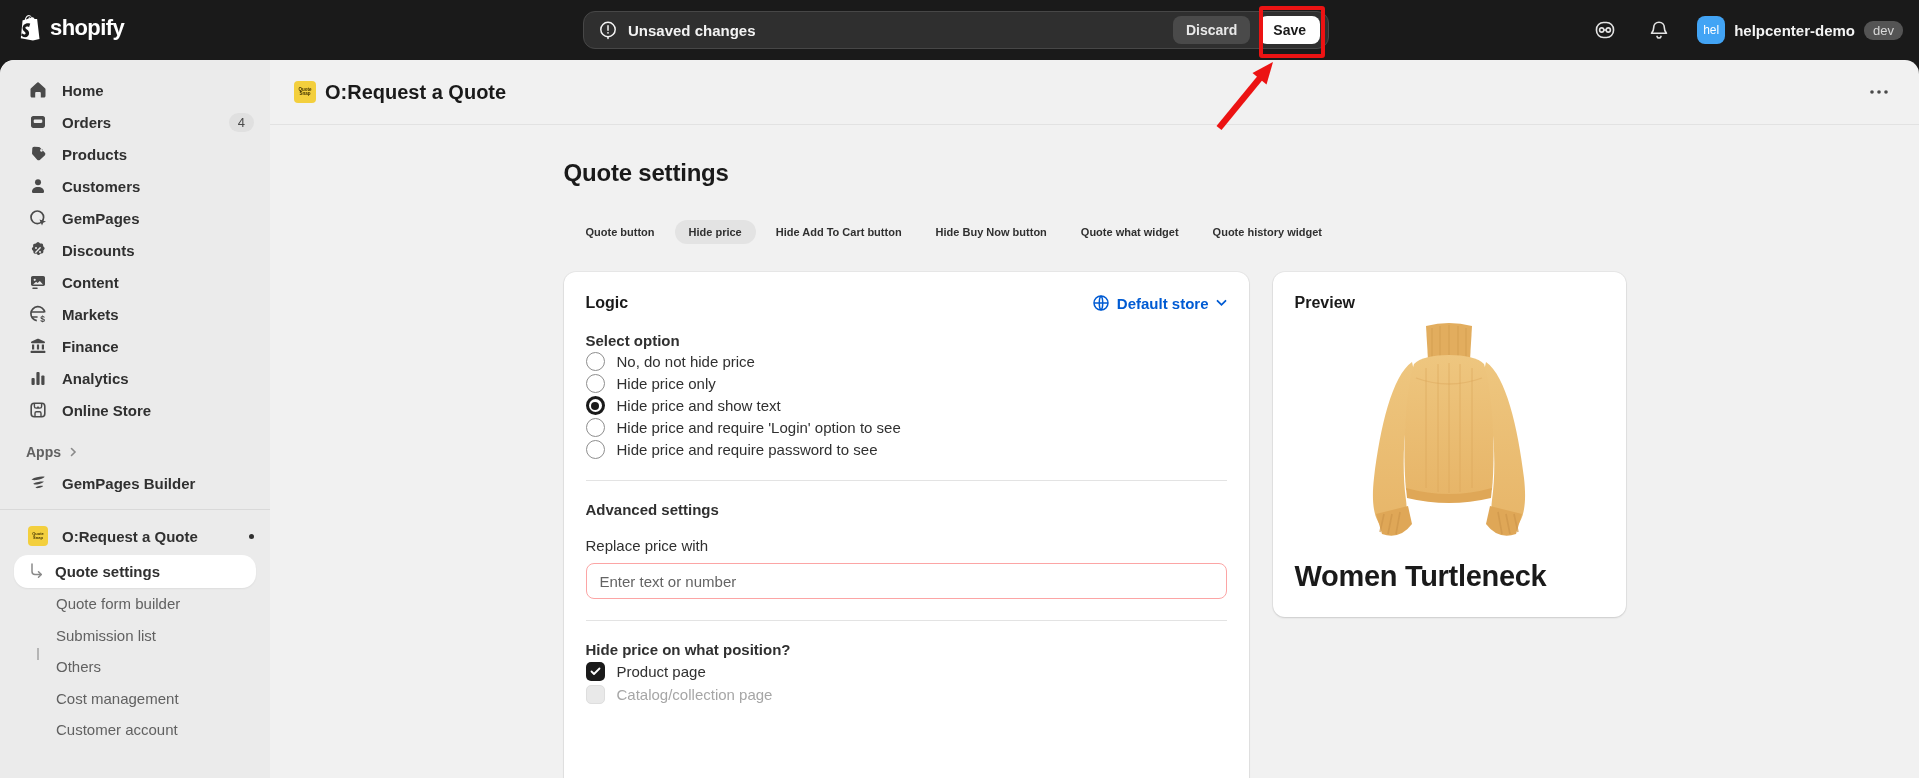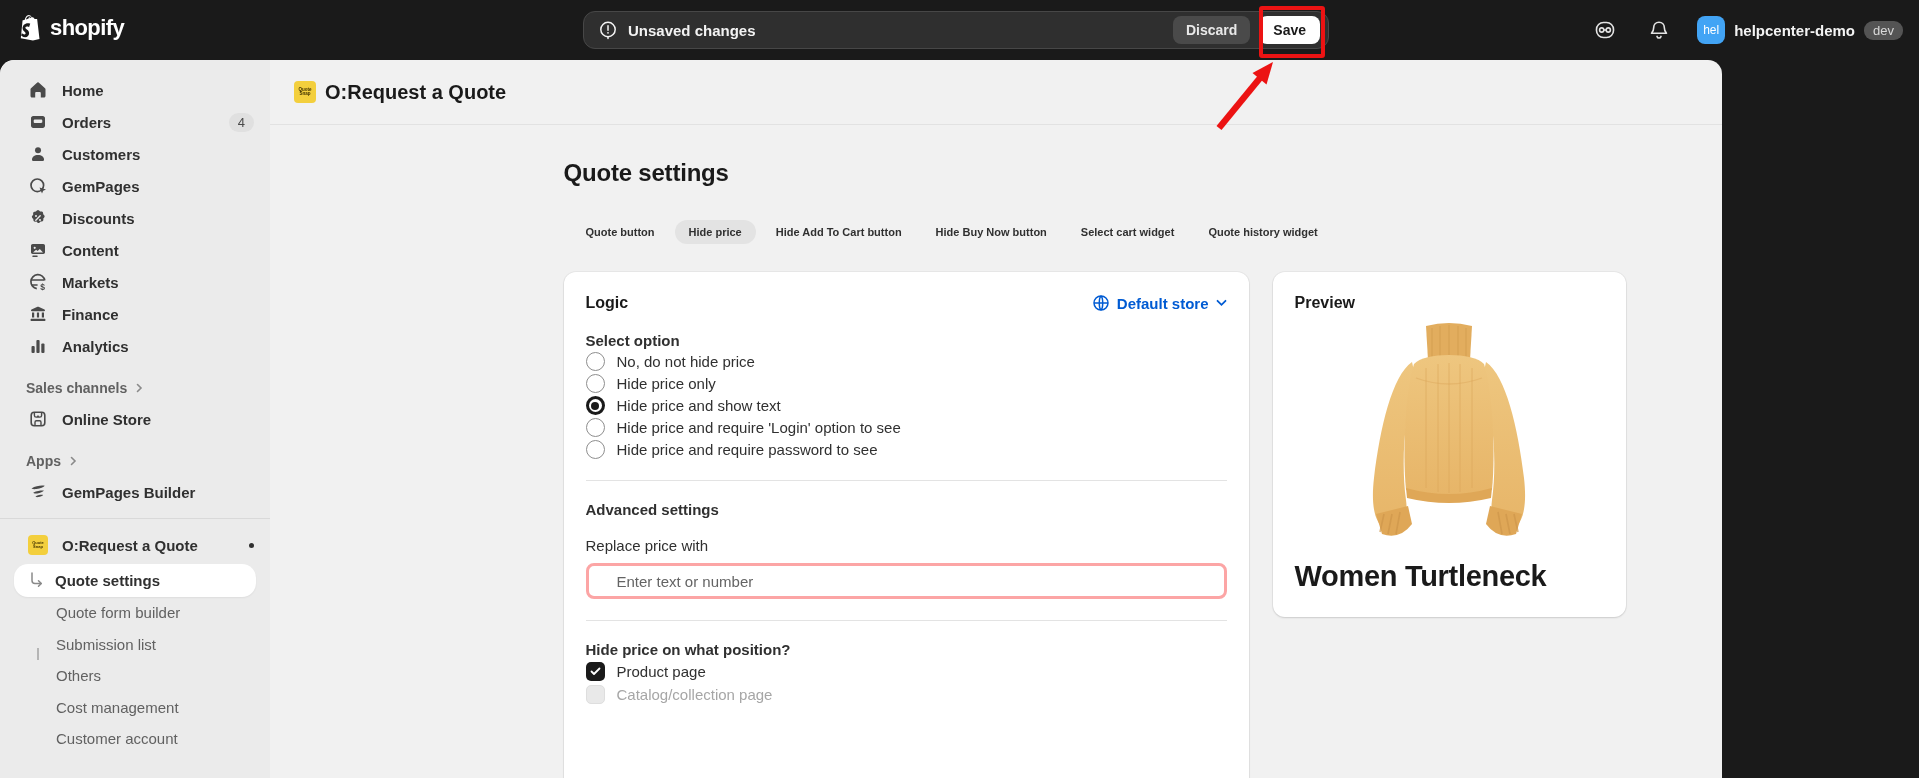--- a/index.html
+++ b/index.html
@@ -37,21 +37,21 @@
   .store-chip { display:flex; align-items:center; gap:9px; cursor:pointer; }
   .avatar {
     width:28px; height:28px; border-radius:8px; background:#42a4f5; color:#fff;
     display:flex; align-items:center; justify-content:center; font-size:12px; font-weight:400;
   }
   .store-name { color:#f3f3f3; font-size:15px; font-weight:700; }
   .dev-badge { background:#545454; color:#d9d9d9; font-size:13px; border-radius:9px; padding:2px 9px; }
 
   
   .frame {
-    position:absolute; top:60px; left:0; width:1722px; height:718px;
+    position:absolute; top:60px; left:0; width:1919px; height:718px;
     background:#f1f1f1; border-radius:14px 14px 0 0; overflow:hidden;
   }
 
   
   .sidebar { position:absolute; left:0; top:0; width:270px; height:718px; background:#ebebeb; border-radius:14px 0 0 0; padding-top:14px; }
   .nav-item { display:flex; align-items:center; height:32px; padding:0 16px 0 28px; gap:14px; font-size:15px; font-weight:600; color:#303030; cursor:pointer; }
   .nav-icon { width:20px; height:20px; color:#4a4a4a; flex:none; }
   .count-badge { margin-left:auto; background:#e0e0e0; border-radius:10px; font-size:13px; font-weight:400; color:#4a4a4a; padding:2px 9px; }
   .section-head { display:flex; align-items:center; gap:7px; height:30px; margin-top:11px; padding:0 16px 0 26px; font-size:14px; font-weight:600; color:#616161; cursor:pointer; }
   .side-divider { height:1px; background:#d9d9d9; margin:10px 0 10px 0; }
@@ -97,22 +97,22 @@
 
   .sub-head { font-size:15px; font-weight:700; color:#303030; margin-top:20px; }
   .radio-row { display:flex; align-items:center; gap:12px; margin-top:3px; font-size:15px; color:#303030; cursor:pointer; }
   .radio { width:19px; height:19px; border:1.8px solid #8e8e8e; border-radius:50%; background:#fff; flex:none; }
   .radio.on { border:3px solid #1a1a1a; position:relative; }
   .radio.on::after { content:""; position:absolute; inset:2.5px; background:#1a1a1a; border-radius:50%; }
 
   .hr { height:1px; background:#e3e3e3; margin:21px 0 0 0; }
   .field-label { font-size:15px; color:#303030; margin-top:19px; }
   .text-input {
-    margin-top:9px; width:100%; height:36px; border:3px solid #fca5a5; border-radius:8px;
-    padding:0 28px; font-size:15px; color:#ef4444; background:#fff; font-family:inherit;
+    margin-top:9px; width:100%; height:36px; border:1px solid #fca5a5; border-radius:8px;
+    padding:0 13px; font-size:15px; color:#ef4444; background:#fff; font-family:inherit;
   }
   .text-input::placeholder { color:#646464; }
 
   .check-row { display:flex; align-items:center; gap:12px; margin-top:4px; font-size:15px; color:#303030; cursor:pointer; }
   .checkbox { width:19px; height:19px; border-radius:5px; flex:none; display:flex; align-items:center; justify-content:center; }
   .checkbox.on { background:#1a1a1a; }
   .checkbox.off { background:#e9e9e9; border:1px solid #dedede; }
   .check-row.muted { color:#a6a6a6; }
 
   .preview-title { font-size:16px; font-weight:700; color:#1a1a1a; }
@@ -187,20 +187,26 @@
     </div>
 
     <div class="nav-item">
       <svg class="nav-icon" viewBox="0 0 20 20">
           <path fill="currentColor" d="M3 6.2C3 5 4 4 5.2 4h9.6C16 4 17 5 17 6.2v7.6c0 1.2-1 2.2-2.2 2.2H5.2C4 16 3 15 3 13.8V6.2zm3.6 1.4c-.5 0-.9.4-.9.9v1.6c0 .5.4.9.9.9h6.8c.5 0 .9-.4.9-.9V8.5c0-.5-.4-.9-.9-.9H6.6z"></path>
         </svg>
       <span>Orders</span>
       <span class="count-badge">4</span>
     </div>
 
+    <div class="nav-item">
+      <svg class="nav-icon" viewBox="0 0 20 20">
+          <path fill="currentColor" d="M10.6 3c.5 0 1 .2 1.3.6l4.9 4.9c.7.7.7 1.9 0 2.6l-4.7 4.7c-.7.7-1.9.7-2.6 0L4.6 10.9c-.4-.3-.6-.8-.6-1.3V4.8C4 3.8 4.8 3 5.8 3h4.8zm2.6 4.5a1.3 1.3 0 1 0 0-2.6 1.3 1.3 0 0 0 0 2.6z" transform="rotate(3 10 10)"></path>
+        </svg>
+      <span>Products</span>
+    </div>
 
     <div class="nav-item">
       <svg class="nav-icon" viewBox="0 0 20 20">
           <circle cx="10" cy="6.3" r="3" fill="currentColor"></circle>
           <path fill="currentColor" d="M10 11c3.6 0 6 1.9 6 4.4 0 .9-.7 1.6-1.6 1.6H5.6c-.9 0-1.6-.7-1.6-1.6C4 12.9 6.4 11 10 11z"></path>
         </svg>
       <span>Customers</span>
     </div>
 
     <div class="nav-item">
@@ -247,26 +253,20 @@
 
     <div class="nav-item">
       <svg class="nav-icon" viewBox="0 0 20 20">
           <rect x="3.5" y="10" width="3.2" height="7" rx="1" fill="currentColor"></rect>
           <rect x="8.4" y="4" width="3.2" height="13" rx="1" fill="currentColor"></rect>
           <rect x="13.3" y="7.5" width="3.2" height="9.5" rx="1" fill="currentColor"></rect>
         </svg>
       <span>Analytics</span>
     </div>
 
-    <div class="section-head">
-      <span>Sales channels</span>
-      <svg width="10" height="10" viewBox="0 0 10 10" fill="none" stroke="#8a8a8a" stroke-width="1.6" stroke-linecap="round">
-          <path d="M3.5 1.5 7 5 3.5 8.5"></path>
-        </svg>
-    </div>
 
     <div class="nav-item">
       <svg class="nav-icon" viewBox="0 0 20 20" fill="none" stroke="currentColor" stroke-width="1.6">
           <rect x="3.2" y="3.2" width="13.6" height="13.6" rx="3"></rect>
           <path d="M6.4 3.4v3.1c0 .9.8 1.6 1.8 1.6s1.8-.7 1.8-1.6c0 .9.8 1.6 1.8 1.6s1.8-.7 1.8-1.6V3.4" stroke-width="1.4"></path>
           <path d="M7 16.6v-3.4c0-.8.6-1.4 1.4-1.4h3.2c.8 0 1.4.6 1.4 1.4v3.4" stroke-width="1.4"></path>
         </svg>
       <span>Online Store</span>
     </div>
 
@@ -338,21 +338,21 @@
     </header>
 
     <div class="content">
       <h1 class="page-title">Quote settings</h1>
 
       <div class="tabs">
         <div class="tab">Quote button</div>
         <div class="tab selected">Hide price</div>
         <div class="tab">Hide Add To Cart button</div>
         <div class="tab">Hide Buy Now button</div>
-        <div class="tab">Select cart widget</div>
+        <div class="tab">Quote what widget</div>
         <div class="tab">Quote history widget</div>
       </div>
 
       <div class="cards">
 
         <section class="card logic-card">
           <div class="card-head">
             <span class="card-title">Logic</span>
             <span class="store-sel">
               <svg width="18" height="18" viewBox="0 0 18 18" fill="none" stroke="#005bd3" stroke-width="1.5">

